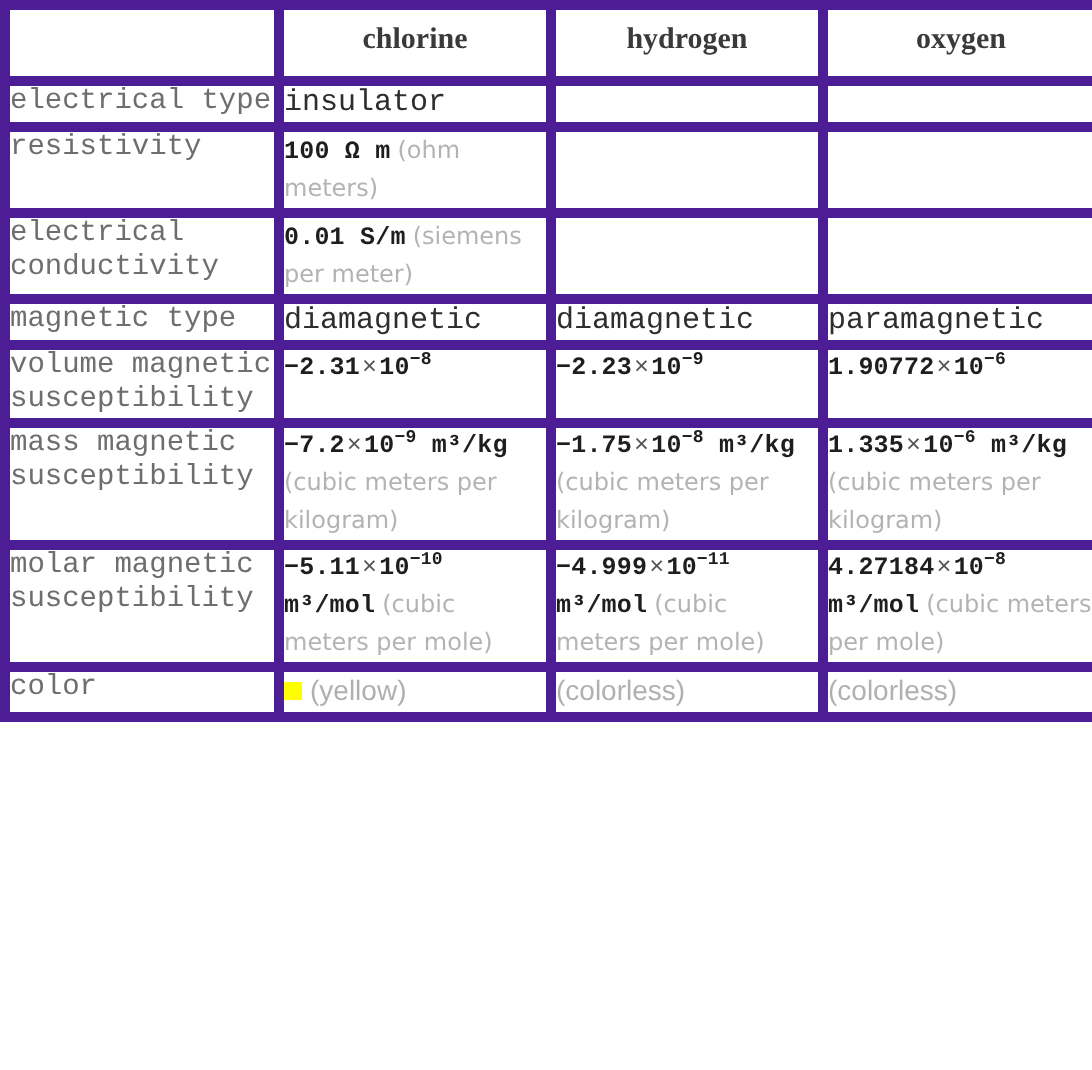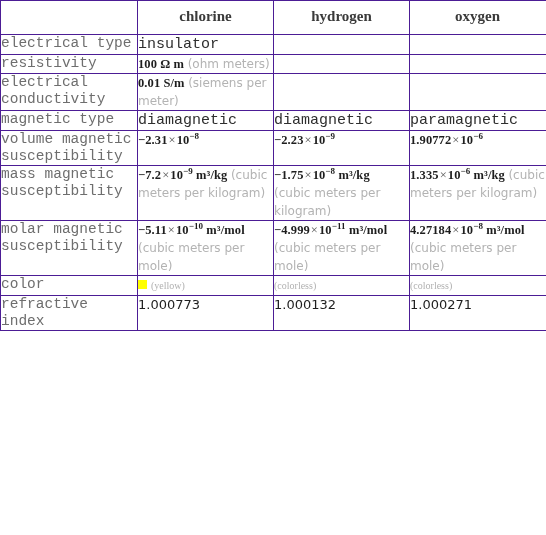--- a/index.html
+++ b/index.html
@@ -13,21 +13,21 @@
     overflow: hidden;
     font-family: "Liberation Serif", serif;
     color: #3c3c3c;
   }
   .prop-table {
     width: 546px;
     border-collapse: collapse;
     table-layout: fixed;
   }
   .prop-table td, .prop-table th {
-    border: 1px solid #4c1d95;
+    border: 5px solid #4c1d95;
     padding: 0;
     vertical-align: top;
     background: #ffffff;
   }
   col.col-label { width: 137px; }
   col.col-data  { width: 136px; }
 
   
   .hdr-blank {
     height: 33px;
@@ -69,21 +69,21 @@
   .cell.empty { padding: 0; }
 
   
   .val-text {
     font-family: Liberation Mono, monospace;
     font-size: 15px;
     color: #2e2e2e;
   }
   
   .val-num {
-    font-family: Liberation Serif, serif;
+    font-family: Liberation Mono, monospace;
     font-size: 12.5px;
     font-weight: bold;
     color: #1e1e1e;
     letter-spacing: 0.1px;
   }
   .val-num .times {
     font-weight: normal;
     color: #555;
     padding: 0 1px;
   }
@@ -101,22 +101,22 @@
   }
   
   .unit-note {
     font-family: "DejaVu Sans", sans-serif;
     font-size: 12px;
     font-weight: normal;
     color: #b3b3b3;
   }
   
   .note-serif {
-    font-family: Liberation Serif, serif;
-    font-size: 10px;
+    font-family: Liberation Sans, sans-serif;
+    font-size: 14px;
     color: #b0b0b0;
   }
   .swatch {
     display: inline-block;
     width: 9px;
     height: 9px;
     vertical-align: middle;
     position: relative;
     top: -1px;
     margin-right: 4px;
@@ -182,20 +182,14 @@
         <td class="cell"><span class="val-num"><span>−5.11</span><span class="times">×</span><span>10</span><sup>−10</sup><span> m³/mol</span></span> <span class="unit-note">(cubic meters per mole)</span></td>
         <td class="cell"><span class="val-num"><span>−4.999</span><span class="times">×</span><span>10</span><sup>−11</sup><span> m³/mol</span></span> <span class="unit-note">(cubic meters per mole)</span></td>
         <td class="cell"><span class="val-num"><span>4.27184</span><span class="times">×</span><span>10</span><sup>−8</sup><span> m³/mol</span></span> <span class="unit-note">(cubic meters per mole)</span></td>
       </tr>
       <tr>
         <td class="row-label">color</td>
         <td class="cell"><span class="swatch" style="background: rgb(255, 255, 0);"></span><span class="note-serif">(yellow)</span></td>
         <td class="cell"><span class="note-serif">(colorless)</span></td>
         <td class="cell"><span class="note-serif">(colorless)</span></td>
       </tr>
-      <tr>
-        <td class="row-label">refractive index</td>
-        <td class="cell"><span class="val-plain">1.000773</span></td>
-        <td class="cell"><span class="val-plain">1.000132</span></td>
-        <td class="cell"><span class="val-plain">1.000271</span></td>
-      </tr>
     </tbody>
 </table>
 
 </body></html>

